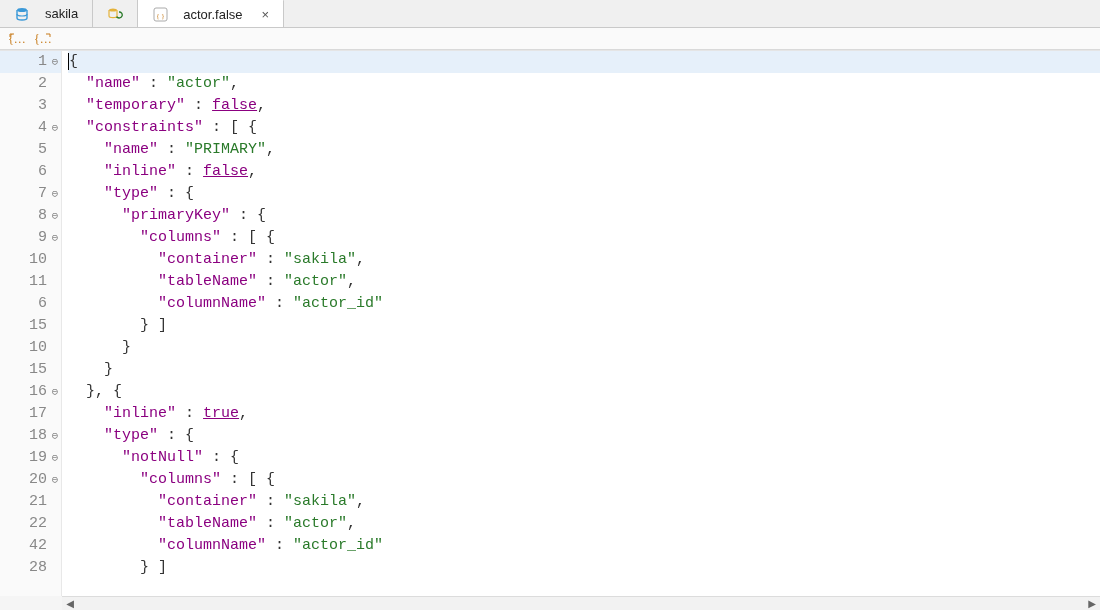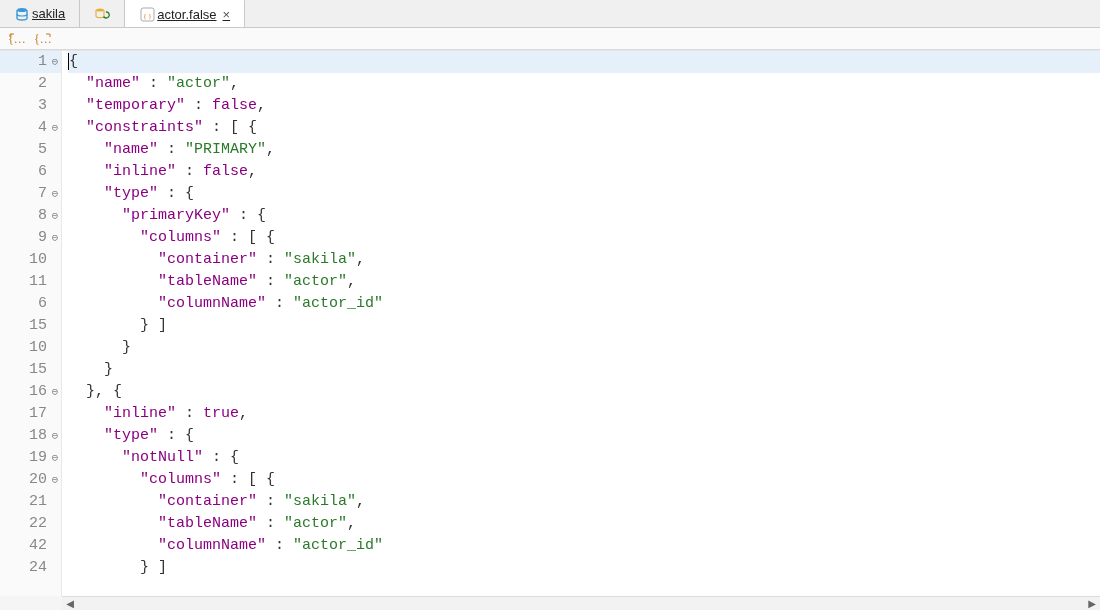--- a/index.html
+++ b/index.html
@@ -16,27 +16,26 @@
   .tab-bar {
     display: flex;
     height: 28px;
     background: #f0f0f0;
     border-bottom: 1px solid #c9c9c9;
   }
   .tab {
     display: flex;
     align-items: center;
     padding: 0 14px;
-    gap: 2px;
+    gap: 15px;
     border-right: 1px solid #c9c9c9;
     background: #f0f0f0;
     cursor: pointer;
     white-space: nowrap;
     color: #222;
-    text-decoration: underline;
   }
   .tab.active {
     background: #ffffff;
     border-top: 2px solid #fff;
     margin-top: -1px;
   }
   .tab .close {
     font-size: 13px;
     color: #555;
     margin-left: 4px;
@@ -101,21 +100,21 @@
     background: #fff;
     padding-left: 6px;
     position: relative;
     overflow: hidden;
   }
   .code-row .cur { border-left: 1px solid #000; }
   .code-row.first { background: #e6f0fa; }
   .p  { color: #333; }   
   .k  { color: #8b0080; }
   .s  { color: #2a7a2a; }
-  .b  { color: #8b0080; }
+  .b  { color: #8b0080; text-decoration: underline; }
   .hscroll {
     position: absolute;
     left: 62px; right: 0; bottom: 0;
     height: 14px;
     background: #f2f2f2;
     border-top: 1px solid #dcdcdc;
     display: flex;
     align-items: center;
   }
   .hscroll .arrow {
@@ -195,21 +194,21 @@
       <div class="gutter-row">10</div>
       <div class="gutter-row">15</div>
       <div class="gutter-row">16<span class="fold-marker">⊖</span></div>
       <div class="gutter-row">17</div>
       <div class="gutter-row">18<span class="fold-marker">⊖</span></div>
       <div class="gutter-row">19<span class="fold-marker">⊖</span></div>
       <div class="gutter-row">20<span class="fold-marker">⊖</span></div>
       <div class="gutter-row">21</div>
       <div class="gutter-row">22</div>
       <div class="gutter-row">42</div>
-      <div class="gutter-row">24</div>
+      <div class="gutter-row">28</div>
     </div>
   <div class="code" id="code">
       <div class="code-row first"><span class="cur"></span><span class="p">{</span></div>
       <div class="code-row">  <span class="k">"name"</span><span class="p"> : </span><span class="s">"actor"</span><span class="p">,</span></div>
       <div class="code-row">  <span class="k">"temporary"</span><span class="p"> : </span><span class="b">false</span><span class="p">,</span></div>
       <div class="code-row">  <span class="k">"constraints"</span><span class="p"> : [ {</span></div>
       <div class="code-row">    <span class="k">"name"</span><span class="p"> : </span><span class="s">"PRIMARY"</span><span class="p">,</span></div>
       <div class="code-row">    <span class="k">"inline"</span><span class="p"> : </span><span class="b">false</span><span class="p">,</span></div>
       <div class="code-row">    <span class="k">"type"</span><span class="p"> : {</span></div>
       <div class="code-row">      <span class="k">"primaryKey"</span><span class="p"> : {</span></div>

